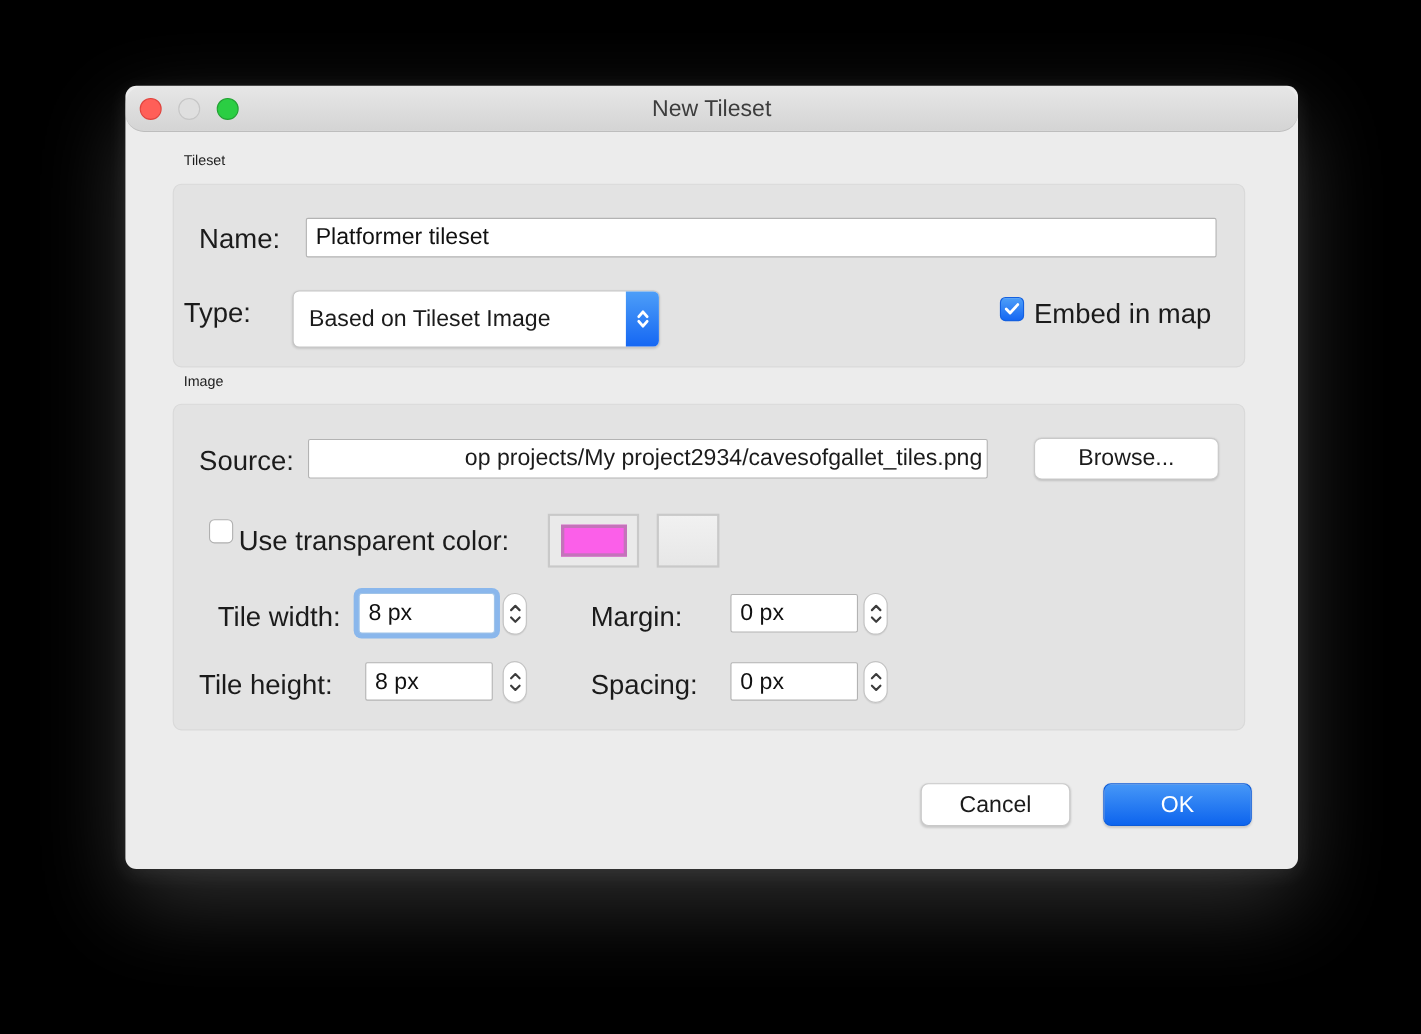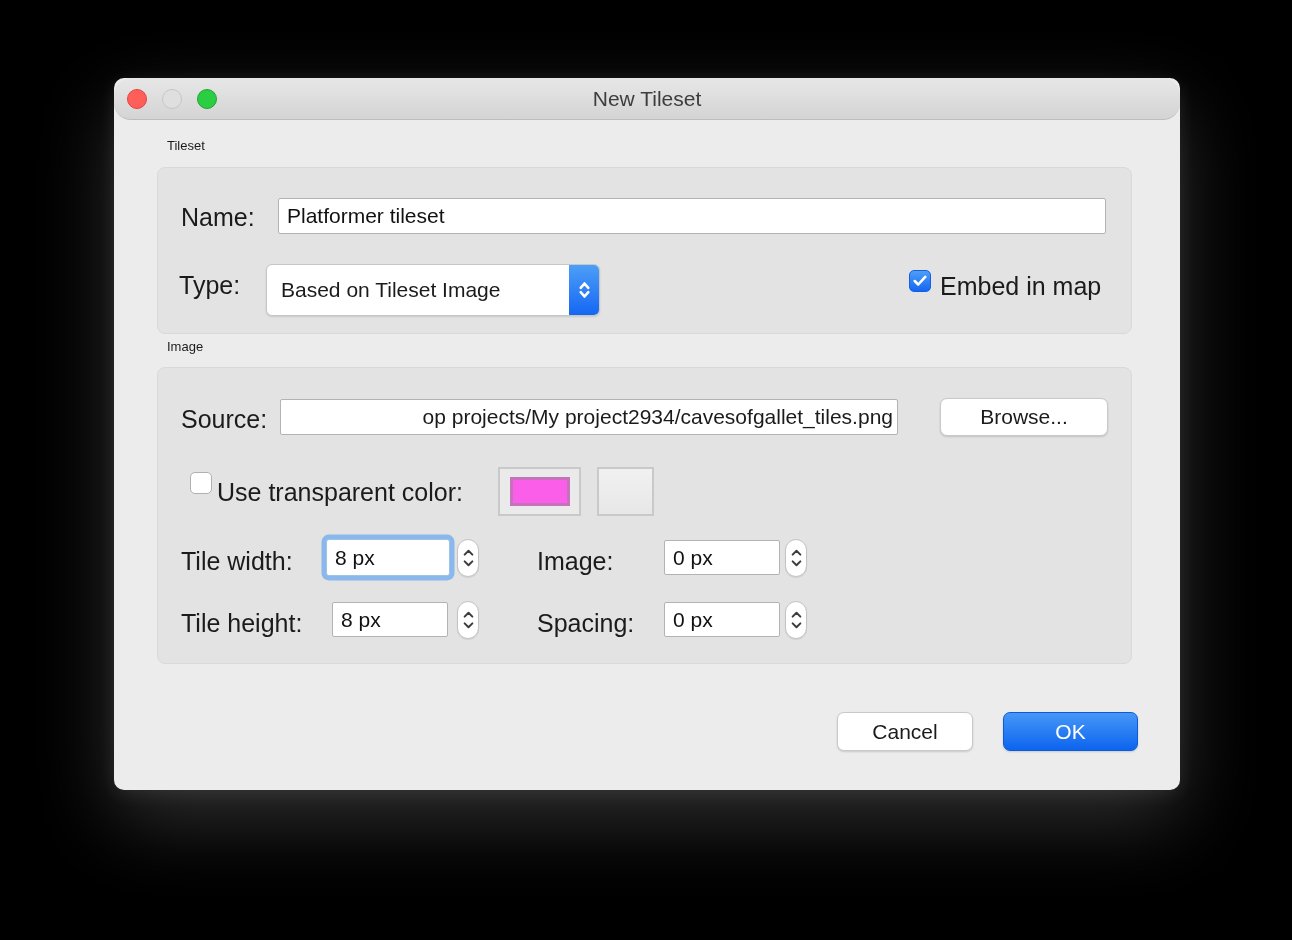--- a/index.html
+++ b/index.html
@@ -116,21 +116,21 @@
     <div class="title">New Tileset</div>
   </div>
 
   <div class="abs section-label" style="left:53px; top:60px;">Tileset</div>
 
   <div class="groupbox" style="top:89px; height:167px;"></div>
 
   <div class="abs row-label" style="left:67px; top:125px;">Name:</div>
   <input class="text-input abs" style="left: 164px; top: 120px; width: 828px; height: 36px;" value="Platformer tileset">
 
-  <div class="abs row-label" style="left:65px; top:193px;">Type:</div>
+  <div class="abs row-label" style="left:53px; top:193px;">Type:</div>
   <div class="popup" style="left:152px; top:186px; width:334px; height:52px;justify-content:center;">
     <span class="popup-text">Based on Tileset Image</span>
     <span class="popup-arrows">
       <svg width="13" height="22" viewBox="0 0 12 20" fill="none">
         <polyline points="2.5,8 6,4 9.5,8" stroke="#fff" stroke-width="2.4" stroke-linecap="round" stroke-linejoin="round"></polyline>
         <polyline points="2.5,12 6,16 9.5,12" stroke="#fff" stroke-width="2.4" stroke-linecap="round" stroke-linejoin="round"></polyline>
       </svg>
     </span>
   </div>
 
@@ -154,36 +154,36 @@
   </div>
 
   <div class="checkbox unchecked" style="left:76px; top:394px;" role="checkbox" aria-checked="false"></div>
   <div class="abs row-label" style="left:103px; top:400px;">Use transparent color:</div>
 
   <div class="swatch-button" style="left:384px; top:389px; width:83px; height:49px;">
     <span class="swatch-inner" style="background-color: rgb(251, 95, 233);"></span>
   </div>
   <div class="picker-button" style="left:483px; top:389px; width:57px; height:49px;"></div>
 
-  <div class="abs row-label" style="left:67px; top:469px;">Tile width:</div>
+  <div class="abs row-label" style="left:84px; top:469px;">Tile width:</div>
   <input class="text-input focused abs" style="left: 212px; top: 461px; width: 124px; height: 37px;" value="8 px">
   <div class="stepper" style="left:343px; top:461px;">
     <span class="half up">
       <svg width="11" height="8" viewBox="0 0 10 7" fill="none">
           <polyline points="1.5,5 5,1.5 8.5,5" stroke="#3c3c3c" stroke-width="1.8" stroke-linecap="round" stroke-linejoin="round"></polyline>
         </svg>
     </span>
     <span class="half down">
       <svg width="11" height="8" viewBox="0 0 10 7" fill="none">
           <polyline points="1.5,2 5,5.5 8.5,2" stroke="#3c3c3c" stroke-width="1.8" stroke-linecap="round" stroke-linejoin="round"></polyline>
         </svg>
     </span>
   </div>
 
-  <div class="abs row-label" style="left:423px; top:469px;">Image:</div>
+  <div class="abs row-label" style="left:423px; top:469px;">Margin:</div>
   <input class="text-input abs" style="left: 550px; top: 462px; width: 116px; height: 35px;" value="0 px">
   <div class="stepper" style="left:671px; top:461px;">
     <span class="half up">
       <svg width="11" height="8" viewBox="0 0 10 7" fill="none">
           <polyline points="1.5,5 5,1.5 8.5,5" stroke="#3c3c3c" stroke-width="1.8" stroke-linecap="round" stroke-linejoin="round"></polyline>
         </svg>
     </span>
     <span class="half down">
       <svg width="11" height="8" viewBox="0 0 10 7" fill="none">
           <polyline points="1.5,2 5,5.5 8.5,2" stroke="#3c3c3c" stroke-width="1.8" stroke-linecap="round" stroke-linejoin="round"></polyline>

